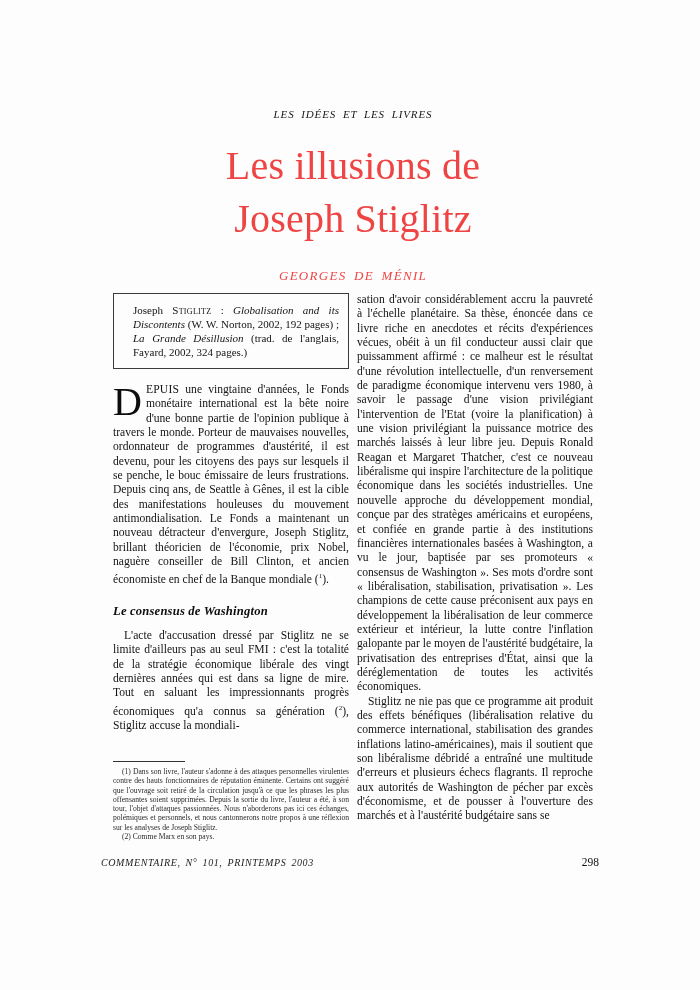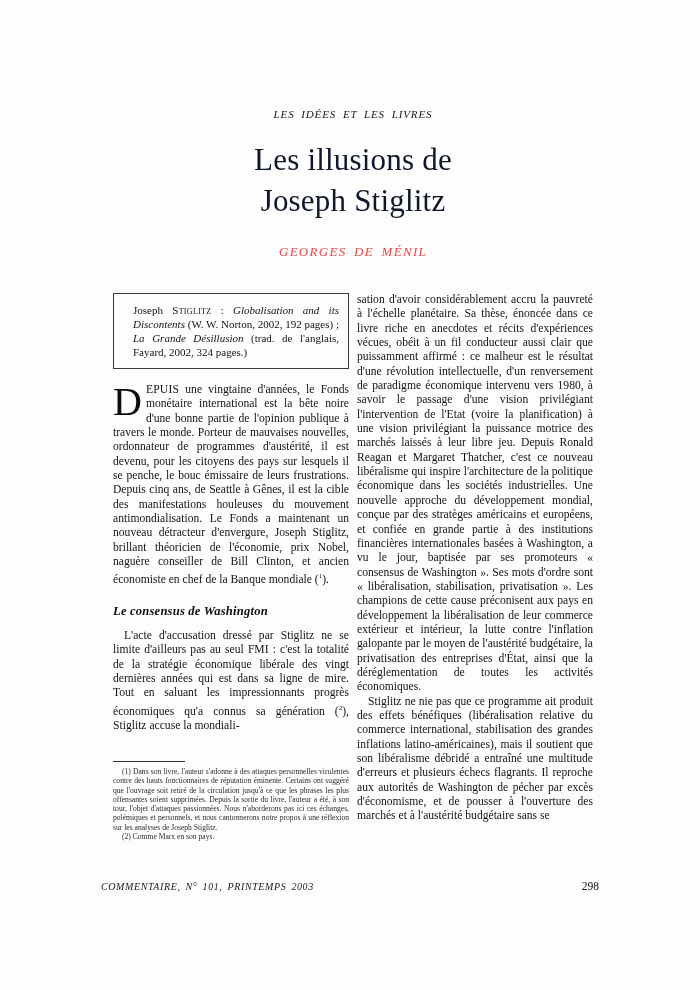--- a/index.html
+++ b/index.html
@@ -31,25 +31,25 @@
   }
   
   .title-block {
     position: absolute;
     top: 140px;
     left: 113px;
     width: 480px;
     text-align: center;
   }
   .article-title {
-    font-size: 31px;
+    font-size: 40px;
     line-height: 1.32;
     font-weight: normal;
     margin: 0;
-    color: #0f172a;
+    color: #ef4444;
     letter-spacing: 0.2px;
   }
   .article-title .tline { display: block; }
   .author {
     margin-top: 22px;
     font-style: italic;
     font-size: 13px;
     letter-spacing: 1.3px;
     word-spacing: 3px;
     color: #ef4444;
@@ -140,21 +140,21 @@
   }
   .footnotes p {
     margin: 0;
     text-indent: 9px;
   }
   .sup { font-size: 7px; vertical-align: super; }
   
   .footer {
     position: absolute;
     left: 101px;
-    top: 880px;
+    top: 856px;
     width: 498px;
     display: flex;
     justify-content: space-between;
     align-items: baseline;
     font-size: 10px;
   }
   .footer-journal {
     font-style: italic;
     letter-spacing: 0.6px;
     word-spacing: 2px;

